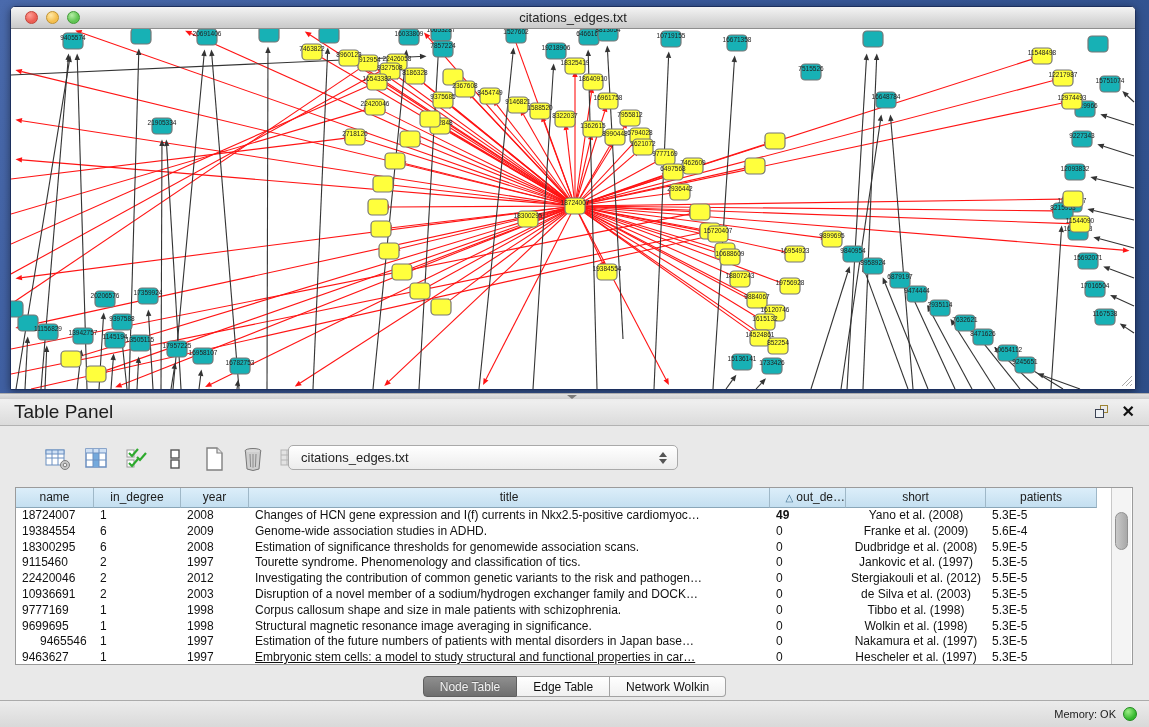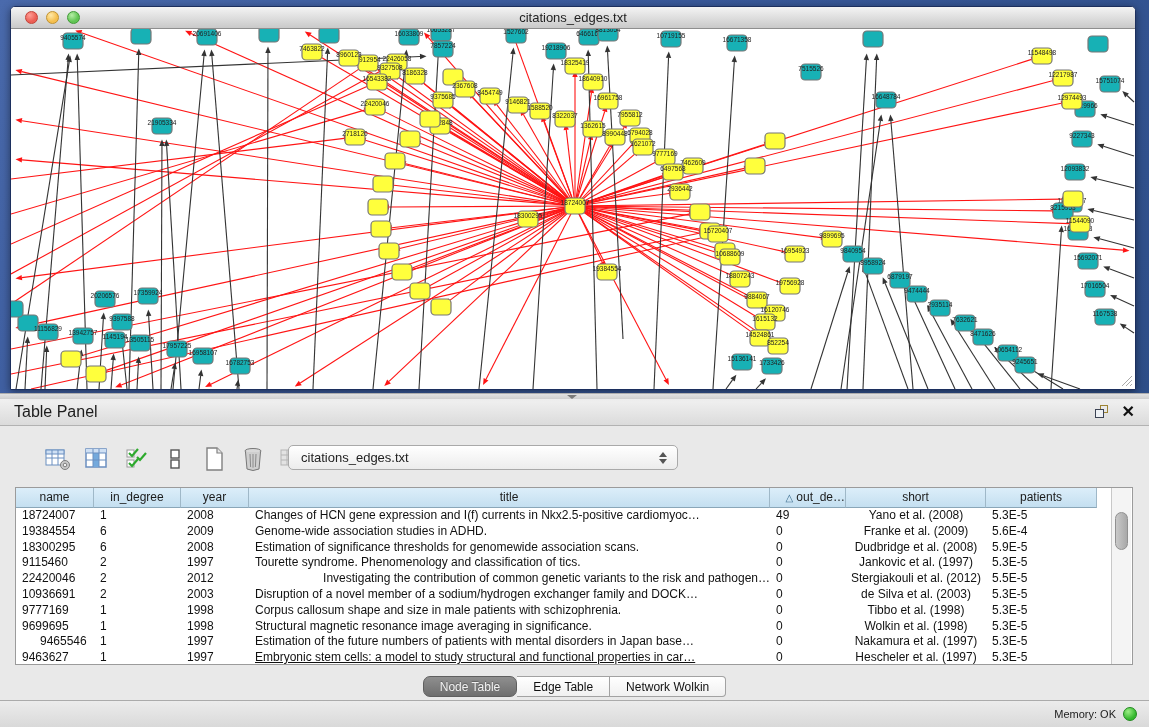--- a/index.html
+++ b/index.html
@@ -17,21 +17,21 @@
   .win-title { text-align:center; font-size:13px; line-height:21px; color:#222; }
   .graph-canvas { position:relative; width:1124px; height:360px; background:#fff; overflow:hidden; }
   .resize-grip { position:absolute; right:2px; bottom:2px; width:14px; height:14px; opacity:.55; }
 
   
   .divider { width:1149px; height:6px; background:linear-gradient(#e2e2e2,#cfcfcf); border-top:1px solid #aeaeae; position:relative; cursor:row-resize; }
   .divider-handle { position:absolute; left:567px; top:1px; width:0; height:0; border-left:5px solid transparent; border-right:5px solid transparent; border-top:4px solid #7a7a7a; }
 
   
   .panel-header { width:1149px; height:27px; background:linear-gradient(#f1f1f1,#dbdbdb); border-bottom:1px solid #b2b2b2; display:flex; align-items:center; }
-  .panel-title { font-size:16px; color:#1c1c1c; padding-left:14px; flex:1; }
+  .panel-title { font-size:19px; color:#1c1c1c; padding-left:14px; flex:1; }
   .header-icons { display:flex; align-items:center; gap:12px; padding-right:14px; }
   .float-icon { position:relative; width:15px; height:14px; cursor:pointer; }
   .float-icon .sq-back  { position:absolute; left:5px; top:0; width:8px; height:8px; border:1.5px solid #9d8434; background:transparent; }
   .float-icon .sq-front { position:absolute; left:0; top:4px; width:9px; height:9px; border:1.5px solid #3c4354; background:#eef1f5; }
   .close-icon { font-size:16px; font-weight:bold; color:#111; line-height:14px; cursor:pointer; }
 
   
   .panel-body { width:1149px; height:274px; background:#e9e9e9; position:relative; }
   .toolbar { position:absolute; left:44px; top:16px; height:34px; display:flex; align-items:center; gap:11px; }
   .tb-icon { width:28px; height:26px; display:flex; align-items:center; justify-content:center; cursor:pointer; }
@@ -52,21 +52,21 @@
   .td.center { text-align:center; padding-left:0; }
   .vscroll { position:absolute; right:1px; top:0; width:20px; height:176px; background:#f4f4f4; border-left:1px solid #c8c8c8; }
   .vthumb { position:absolute; left:3px; top:24px; width:13px; height:38px; border-radius:7px; background:linear-gradient(90deg,#c9c9c9,#a8a8a8); border:1px solid #909090; cursor:pointer; }
   .table-inner-line { position:absolute; left:1095px; top:0; width:1px; height:178px; background:#d9d9d9; }
 
   
   .tabs { position:absolute; left:0; top:250px; width:1149px; display:flex; justify-content:center; }
   .tab { height:21px; font-size:12px; line-height:20px; padding:0 16px; background:linear-gradient(#ffffff,#f0f0f0); border:1px solid #a2a2a2; border-left:none; color:#111; cursor:pointer; }
   .tab:first-child { border-left:1px solid #a2a2a2; border-radius:4px 0 0 4px; }
   .tab:last-child { border-radius:0 4px 4px 0; }
-  .tab.active { background:linear-gradient(#8f8f8f,#6e6e6e); color:#f2f2f2; text-shadow:0 -1px 1px rgba(0,0,0,.3); border-color:#5f5f5f;border-radius:7px; }
+  .tab.active { background:linear-gradient(#8f8f8f,#6e6e6e); color:#f2f2f2; text-shadow:0 -1px 1px rgba(0,0,0,.3); border-color:#5f5f5f; }
 
   
   .status-bar { width:1149px; height:27px; background:linear-gradient(#ececec,#d9d9d9); border-top:1px solid #ababab; display:flex; align-items:center; justify-content:flex-end; padding-right:12px; gap:7px; }
   .mem-label { font-size:11px; color:#222; }
   .mem-dot { width:14px; height:14px; border-radius:50%; background:radial-gradient(circle at 35% 30%,#9bee85,#35b82e 65%); border:1px solid #1f8a1c; }
 </style>
 </head>
 <body>
 
 <div class="top-section">
@@ -930,21 +930,21 @@
         <div class="th" style="width: 76px; text-align: right;"><span class="sort-glyph">△</span>out_de…</div>
         <div class="th" style="width: 140px;">short</div>
         <div class="th" style="width: 111px;">patients</div>
       </div>
     <div class="tbody" id="tbody">
         <div class="tr">
           <div class="td" style="width: 78px;">18724007</div>
           <div class="td" style="width: 87px;">1</div>
           <div class="td" style="width: 68px;">2008</div>
           <div class="td" style="width: 521px;">Changes of HCN gene expression and I(f) currents in Nkx2.5-positive cardiomyoc…</div>
-          <div class="td" style="width: 76px;">49</div>
+          <div class="td" style="width: 76px; font-weight: bold;">49</div>
           <div class="td center" style="width: 140px;">Yano et al. (2008)</div>
           <div class="td" style="width: 111px;">5.3E-5</div>
         </div>
         <div class="tr">
           <div class="td" style="width: 78px;">19384554</div>
           <div class="td" style="width: 87px;">6</div>
           <div class="td" style="width: 68px;">2009</div>
           <div class="td" style="width: 521px;">Genome-wide association studies in ADHD.</div>
           <div class="td" style="width: 76px;">0</div>
           <div class="td center" style="width: 140px;">Franke et al. (2009)</div>
@@ -965,21 +965,21 @@
           <div class="td" style="width: 68px;">1997</div>
           <div class="td" style="width: 521px;">Tourette syndrome. Phenomenology and classification of tics.</div>
           <div class="td" style="width: 76px;">0</div>
           <div class="td center" style="width: 140px;">Jankovic et al. (1997)</div>
           <div class="td" style="width: 111px;">5.3E-5</div>
         </div>
         <div class="tr">
           <div class="td" style="width: 78px;">22420046</div>
           <div class="td" style="width: 87px;">2</div>
           <div class="td" style="width: 68px;">2012</div>
-          <div class="td" style="width: 521px; text-align: right;">Investigating the contribution of common genetic variants to the risk and pathogen…</div>
+          <div class="td" style="width: 521px;">Investigating the contribution of common genetic variants to the risk and pathogen…</div>
           <div class="td" style="width: 76px;">0</div>
           <div class="td center" style="width: 140px;">Stergiakouli et al. (2012)</div>
           <div class="td" style="width: 111px;">5.5E-5</div>
         </div>
         <div class="tr">
           <div class="td" style="width: 78px;">10936691</div>
           <div class="td" style="width: 87px;">2</div>
           <div class="td" style="width: 68px;">2003</div>
           <div class="td" style="width: 521px;">Disruption of a novel member of a sodium/hydrogen exchanger family and DOCK…</div>
           <div class="td" style="width: 76px;">0</div>

